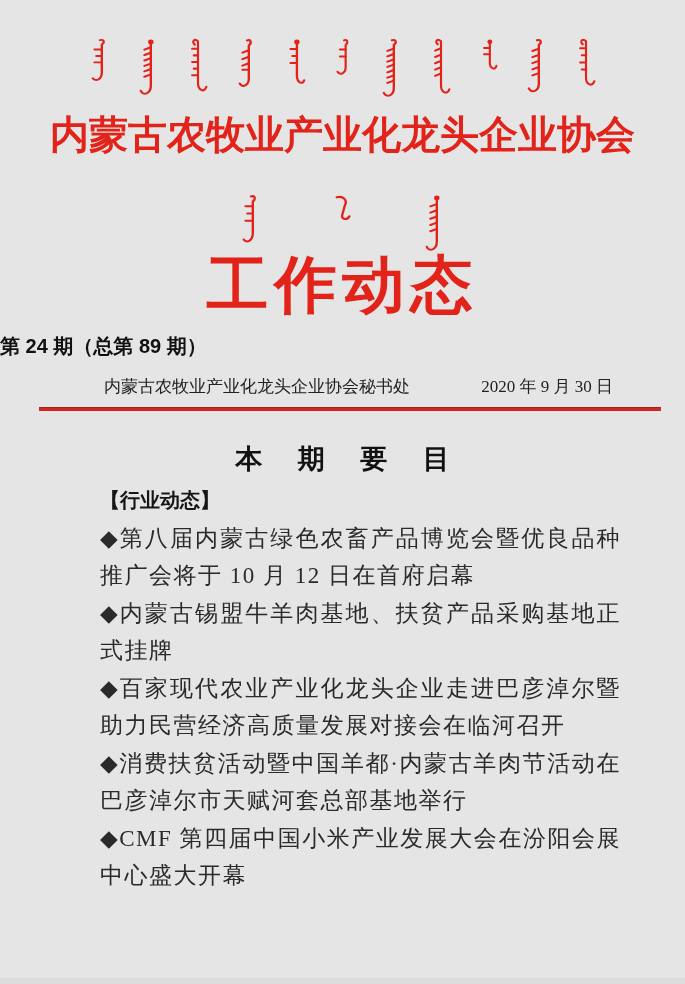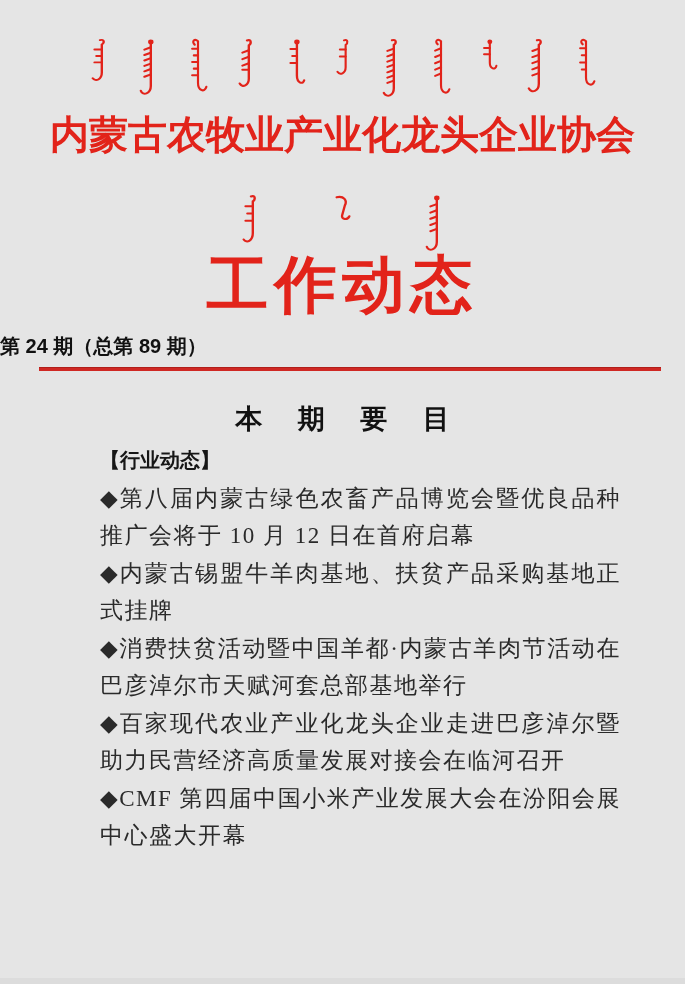--- a/index.html
+++ b/index.html
@@ -160,30 +160,34 @@
         <circle class="fil" cx="13" cy="5" r="3"></circle>
         <path d="M13 6 V62 C13 72 4 75 2 68"></path>
         <path d="M13 13 L6 16 M13 21 L6 24 M13 29 L6 32 M13 37 L6 40 M13 45 L6 48"></path>
       </svg>
   </div>
 
   <div class="banner-title">工作动态</div>
 
   <div class="issue-line">第 24 期（总第 89 期）</div>
 
+  <div class="publisher-row">
+    <span>内蒙古农牧业产业化龙头企业协会秘书处</span>
+    <span>2020 年 9 月 30 日</span>
+  </div>
 
   <div class="red-rule"></div>
 
   <div class="toc-heading">本 期 要 目</div>
 
   <div class="toc">
     <div class="toc-section-label">【行业动态】</div>
     <div class="toc-item">◆第八届内蒙古绿色农畜产品博览会暨优良品种推广会将于 10 月 12 日在首府启幕</div>
 
     <div class="toc-item">◆内蒙古锡盟牛羊肉基地、扶贫产品采购基地正式挂牌</div>
+    <div class="toc-item">◆百家现代农业产业化龙头企业走进巴彦淖尔暨助力民营经济高质量发展对接会在临河召开</div>
     <div class="toc-item">◆消费扶贫活动暨中国羊都·内蒙古羊肉节活动在巴彦淖尔市天赋河套总部基地举行</div>
-    <div class="toc-item">◆百家现代农业产业化龙头企业走进巴彦淖尔暨助力民营经济高质量发展对接会在临河召开</div>
     <div class="toc-item">◆CMF 第四届中国小米产业发展大会在汾阳会展中心盛大开幕</div>
   </div>
 
   <div class="bottom-strip"></div>
 
 </div>
 
 </body></html>

